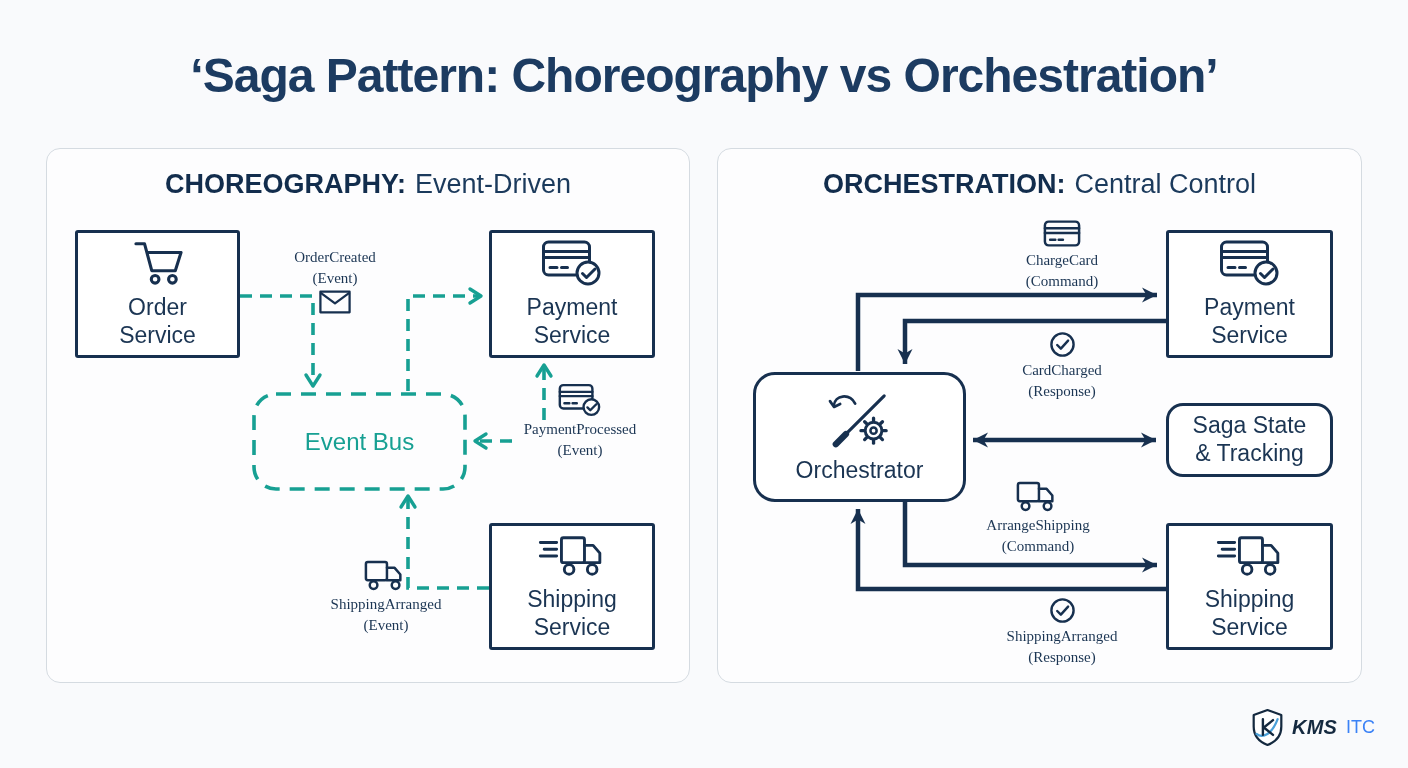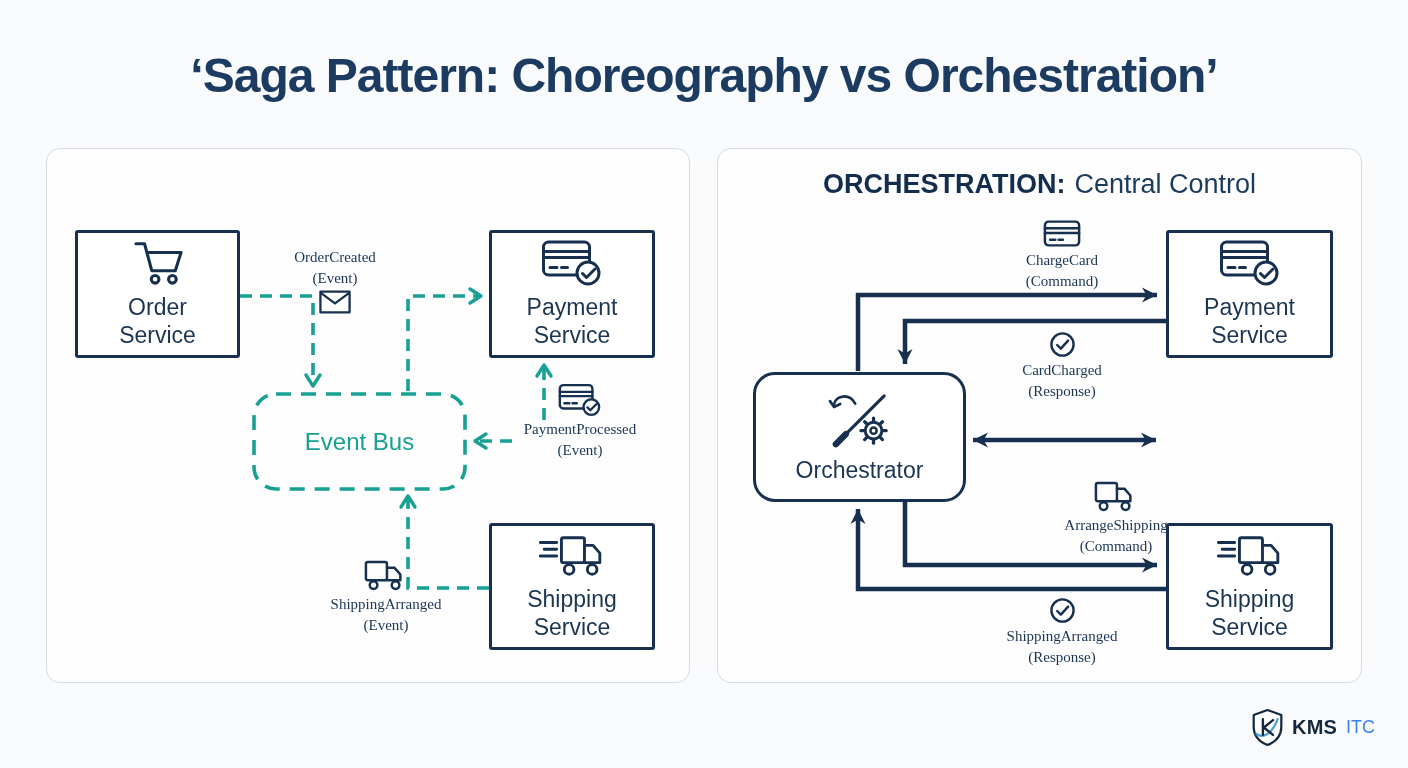--- a/index.html
+++ b/index.html
@@ -58,44 +58,47 @@
   .float-label{
     position:absolute;display:flex;flex-direction:column;align-items:center;
     gap:3px;text-align:center;font-size:15px;line-height:1.2;color:#1b3553;font-family:Liberation Serif, serif;
   }
   .float-label .tline{display:block;}
   #lbl-order-created{left:250px;top:248px;width:170px;}
   #lbl-payment-processed{left:495px;top:383px;width:170px;}
   #lbl-shipping-arranged-left{left:301px;top:559px;width:170px;}
   #lbl-charge-card{left:977px;top:219px;width:170px;}
   #lbl-card-charged{left:977px;top:331px;width:170px;}
-  #lbl-arrange-shipping{left:1031px;top:480px;width:170px;align-items:center;}
+  #lbl-arrange-shipping{left:953px;top:480px;width:170px;align-items:center;}
   #lbl-shipping-arranged-right{left:977px;top:597px;width:170px;}
   
   .footer-caption{
     position:absolute;left:56px;top:714px;font-size:22px;color:#14304f;
   }
   .footer-caption b{font-weight:700;}
   .logo{
     position:absolute;left:1250px;top:708px;display:flex;align-items:center;gap:7px;
   }
-  .logo .brand{font-size:20px;font-weight:700;color:#14293f;letter-spacing:0.2px;}
+  .logo .brand{font-size:20px;font-weight:700;color:#14293f;letter-spacing:0.2px;font-style:italic;}
   .logo .suffix{font-size:18px;font-weight:400;color:#3b82f6;margin-left:2px;}
   .icon{display:block;}
 </style>
 </head>
 <body>
 
 <div class="stage">
 
   <h1 class="page-title">‘Saga Pattern: Choreography vs Orchestration’</h1>
 
   <section class="panel" id="panel-left"></section>
   <section class="panel" id="panel-right"></section>
 
+  <div class="panel-heading" id="heading-left">
+    <b>CHOREOGRAPHY:</b><span>Event-Driven</span>
+  </div>
   <div class="panel-heading" id="heading-right">
     <b>ORCHESTRATION:</b><span>Central Control</span>
   </div>
 
   <svg class="connectors" viewBox="0 0 1408 768">
     <defs>
       <marker id="tealArrow" markerUnits="userSpaceOnUse" markerWidth="20" markerHeight="20" viewBox="0 0 20 20" refX="15" refY="10" orient="auto">
         <path d="M4 3 L15 10 L4 17" fill="none" stroke="#17a093" stroke-width="3.4" stroke-linecap="round" stroke-linejoin="round"></path>
       </marker>
       <marker id="navyArrow" markerUnits="userSpaceOnUse" markerWidth="20" markerHeight="20" viewBox="0 0 20 20" refX="17" refY="10" orient="auto-start-reverse">
@@ -240,20 +243,26 @@
       </g>
       <circle cx="47" cy="34" r="11" fill="#ffffff" stroke="#17304f" stroke-width="3"></circle>
       <path d="M41.5 34.5 l4 4 l8.5 -8.5" fill="none" stroke="#17304f" stroke-width="3" stroke-linecap="round" stroke-linejoin="round"></path>
     </svg>
     <div class="nlabel">
       <span>Payment</span>
       <span>Service</span>
     </div>
   </div>
 
+  <div class="node" id="saga-state">
+    <div class="nlabel">
+      <span>Saga State</span>
+      <span>&amp; Tracking</span>
+    </div>
+  </div>
 
   <div class="node" id="shipping-service-right">
     <svg class="icon" width="68" height="48" viewBox="0 0 70 50">
       <g fill="none" stroke="#17304f" stroke-width="3" stroke-linecap="round" stroke-linejoin="round">
         <path d="M2 12 H19 M6 19 H19 M2 26 H19"></path>
         <rect x="24" y="7" width="24" height="26" rx="2"></rect>
         <path d="M48 15 h9 l7 8 v10 h-16"></path>
         <circle cx="32" cy="40" r="5"></circle>
         <circle cx="56" cy="40" r="5"></circle>
       </g>

